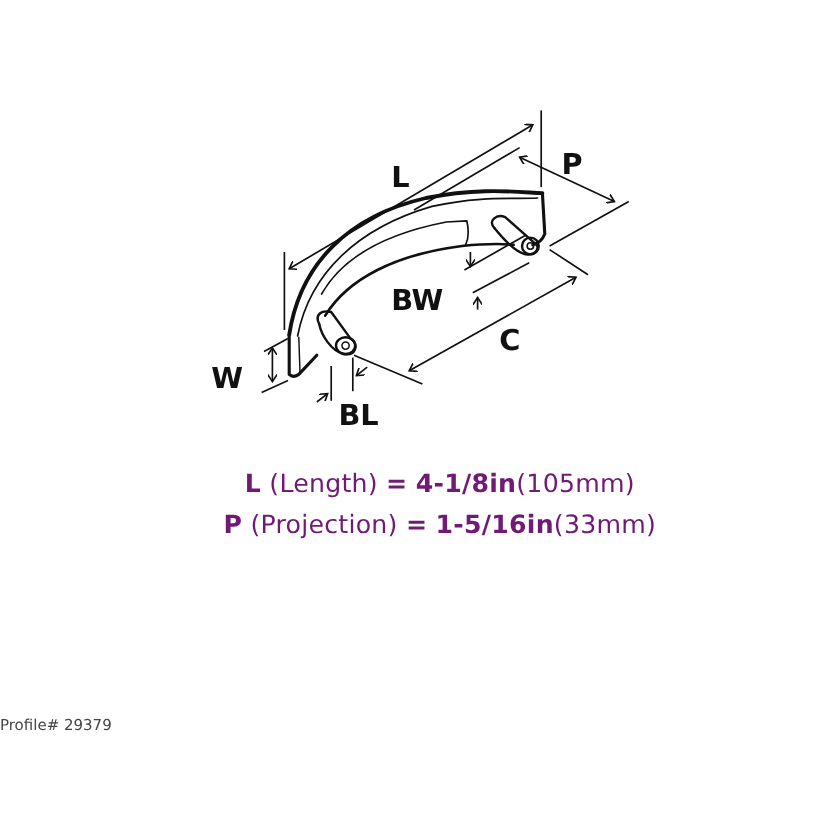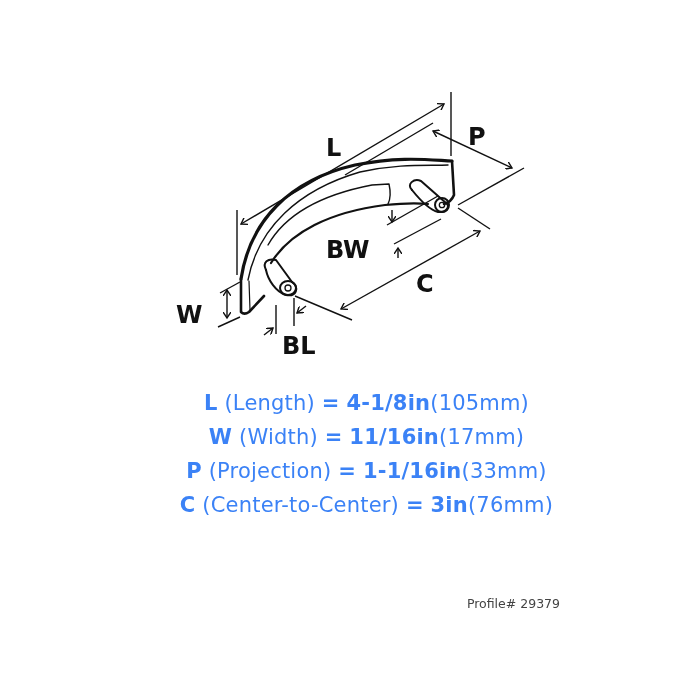--- a/index.html
+++ b/index.html
@@ -1,23 +1,23 @@
 <!DOCTYPE html>
 <html><head>
   <meta charset="utf-8">
   <style>
     html, body { margin: 0; padding: 0; background: #ffffff; }
     body { width: 700px; height: 700px; position: relative; overflow: hidden; font-family: "DejaVu Sans", sans-serif; color: #1a1a1a; }
     #diagram { position: absolute; left: 0; top: 0; width: 700px; height: 380px; }
     .lbl { font-family: "DejaVu Sans", sans-serif; font-size: 24px; font-weight: 600; fill: #111; }
     #specs { position: absolute; left: 0; top: 386px; width: 700px; text-align: center; }
-    .spec-line { font-size: 21px; line-height: 34px; color: #3b82f6; white-space: nowrap; letter-spacing: 0.2px; margin-left: 33px; }
+    .spec-line { font-size: 21px; line-height: 34px; color: #701a75; white-space: nowrap; letter-spacing: 0.2px; margin-left: 33px; }
     .spec-line .code { font-weight: bold; }
     .spec-line .val { font-weight: bold; }
-    #profile { position: absolute; left: 0; top: 596px; width: 560px; text-align: right; font-size: 12.5px; color: #444; }
+    #profile { position: absolute; left: 0; top: 596px; width: 560px; text-align: left; font-size: 12.5px; color: #444; }
   </style>
 </head>
 <body>
 
 <svg id="diagram" viewBox="0 0 700 380" xmlns="http://www.w3.org/2000/svg">
   <defs>
     <marker id="ah" markerWidth="8" markerHeight="8" refX="6" refY="4" orient="auto-start-reverse" markerUnits="userSpaceOnUse">
       <path d="M0,0 L6,4 L0,8" fill="none" stroke="#111" stroke-width="1.4"></path>
     </marker>
   </defs>
@@ -86,32 +86,20 @@
 </svg>
 
 <div id="specs">
   <div class="spec-line">
     <span class="code">L</span>
     <span>(Length)</span>
     <span class="val">=</span>
     <span class="val">4-1/8in</span><span>(105mm)</span>
   </div>
   <div class="spec-line">
-    <span class="code">W</span>
-    <span>(Width)</span>
-    <span class="val">=</span>
-    <span class="val">11/16in</span><span>(17mm)</span>
-  </div>
-  <div class="spec-line">
     <span class="code">P</span>
     <span>(Projection)</span>
     <span class="val">=</span>
-    <span class="val">1-1/16in</span><span>(33mm)</span>
-  </div>
-  <div class="spec-line">
-    <span class="code">C</span>
-    <span>(Center-to-Center)</span>
-    <span class="val">=</span>
-    <span class="val">3in</span><span>(76mm)</span>
+    <span class="val">1-5/16in</span><span>(33mm)</span>
   </div>
 </div>
 
 <div id="profile">Profile# 29379</div>
 
 </body></html>

